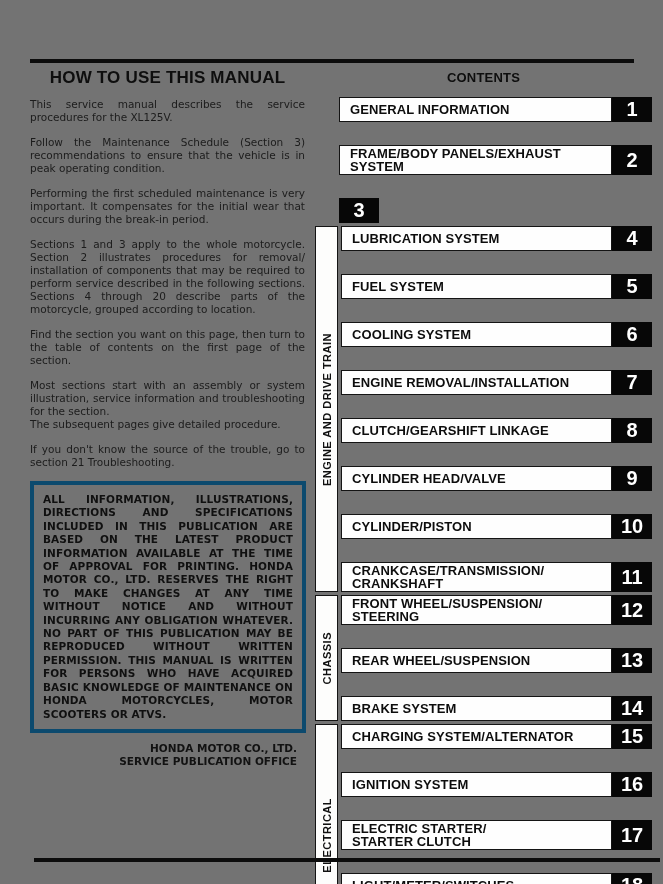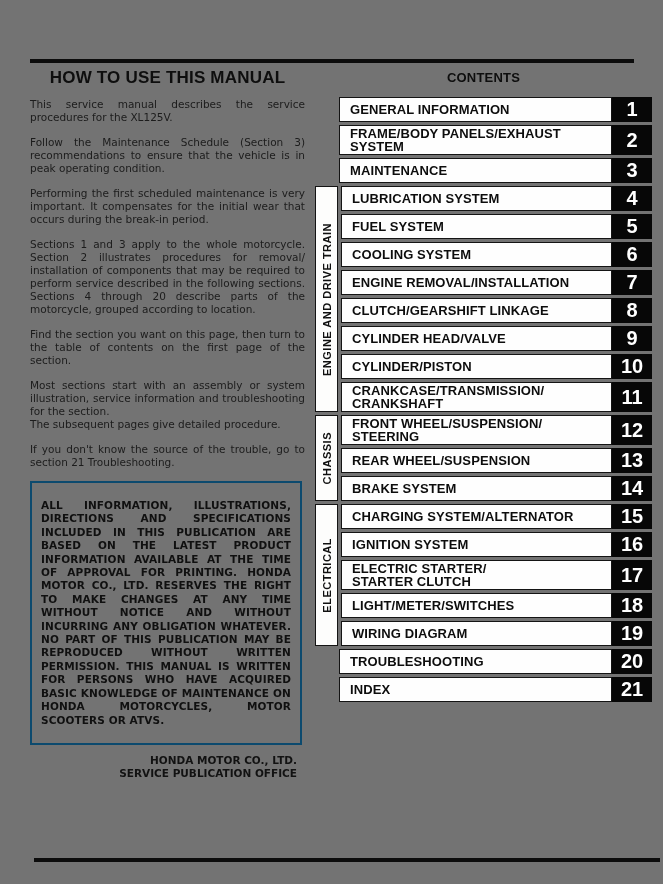--- a/index.html
+++ b/index.html
@@ -33,23 +33,23 @@
   .para{
     font-size:10.5px;
     line-height:13px;
     text-align:justify;
     margin:0 0 12px 0;
     color:#1c1c1c;
   }
   .para-line{margin:0;}
 
   .notice{
-    border:2px solid #0c4a6e;
+    border:4px solid #0c4a6e;
     margin-top:10px;
-    padding:16px 9px;
+    padding:8px 9px;
     width:250px;
   }
   .notice p{
     margin:0;
     font-weight:bold;
     font-size:10.5px;
     line-height:13.4px;
     text-align:justify;
     letter-spacing:0.1px;
     color:#101010;
@@ -72,21 +72,21 @@
   .group-strip span{
     writing-mode:vertical-rl;
     transform:rotate(180deg);
     font-family:"Liberation Sans",sans-serif;
     font-weight:bold;
     font-size:11px;
     letter-spacing:0.5px;
     white-space:nowrap;
     color:#101010;
   }
-  .toc-rows{flex:1;display:flex;flex-direction:column;}
+  .toc-rows{flex:1;display:flex;flex-direction:column;gap:20px;}
   .toc-row{display:flex;height:25px;margin-bottom:3px;}
   .toc-row.two-line{height:30px;border-radius:11px;}
   .toc-rows .toc-row:last-child{margin-bottom:0;}
   .toc-label{
     flex:1;
     border:1.5px solid #141414;
     border-right-width:1px;
     background:#fefefe;
     display:flex;
     align-items:center;
@@ -164,21 +164,20 @@
               <div class="toc-row">
                 <div class="toc-label">GENERAL INFORMATION</div>
                 <div class="toc-num">1</div>
               </div>
               <div class="toc-row two-line">
                 <div class="toc-label">FRAME/BODY PANELS/EXHAUST
 SYSTEM</div>
                 <div class="toc-num">2</div>
               </div>
               <div class="toc-row">
-                <div class="toc-label">MAINTENANCE</div>
                 <div class="toc-num">3</div>
               </div>
             </div>
           </div>
           <div class="toc-group">
             <div class="group-strip labeled">
               <span>ENGINE AND DRIVE TRAIN</span>
             </div>
             <div class="toc-rows">
               <div class="toc-row">

